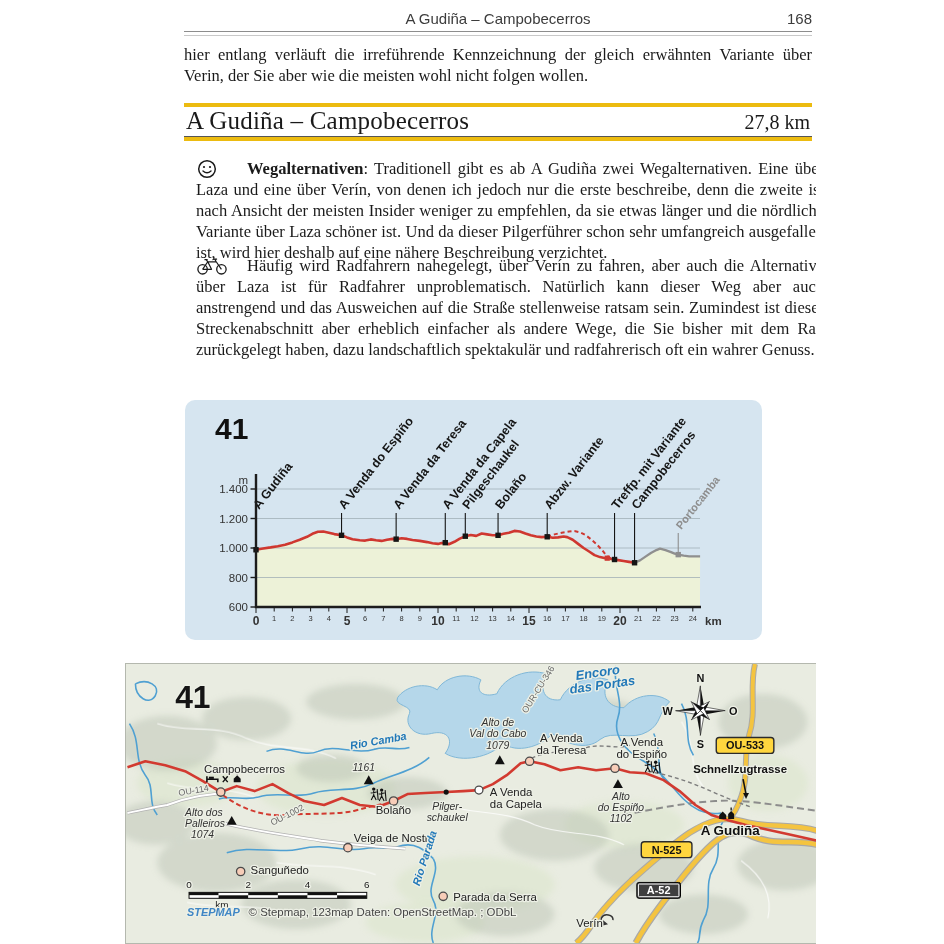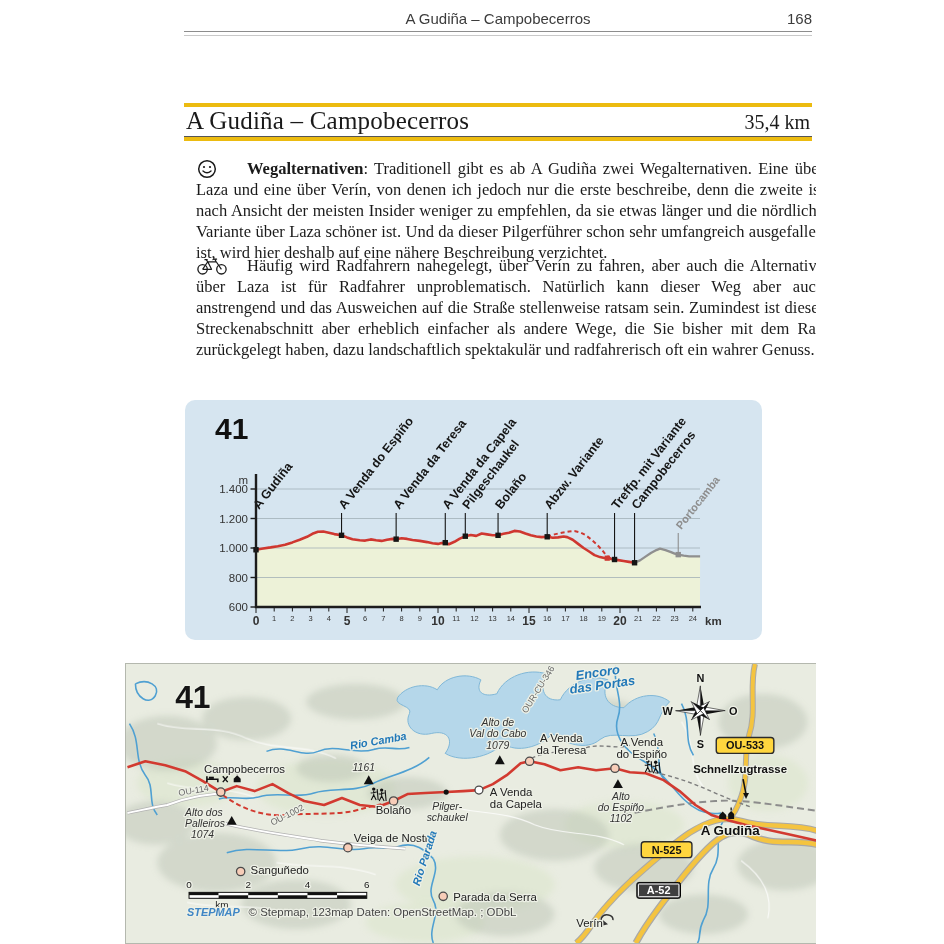--- a/index.html
+++ b/index.html
@@ -50,26 +50,27 @@
 
 <div class="page">
 
   <div class="pheader">
     <span class="title">A Gudiña – Campobecerros</span>
     <span class="pnum">168</span>
   </div>
   <div class="hrule1"></div>
   <div class="hrule2"></div>
 
+  <p class="intro">hier entlang verläuft die irreführende Kennzeichnung der gleich erwähnten Variante über Verin, der Sie aber wie die meisten wohl nicht folgen wollen.</p>
 
   <div class="stagehead">
     <div class="ybar"></div>
     <div class="shrow">
       <span class="shtitle">A Gudiña – Campobecerros</span>
-      <span class="shdist">35,4 km</span>
+      <span class="shdist">27,8 km</span>
     </div>
     <div class="ybar"></div>
   </div>
 
   <p class="bodyp p1">
     <span class="picon smiley">
       <svg width="22" height="20" viewBox="0 0 22 20">
         <circle cx="11" cy="10" r="8.3" fill="none" stroke="#1a1a1a" stroke-width="1.5"></circle>
         <circle cx="8" cy="8" r="1.1" fill="#1a1a1a"></circle>
         <circle cx="14" cy="8" r="1.1" fill="#1a1a1a"></circle>

